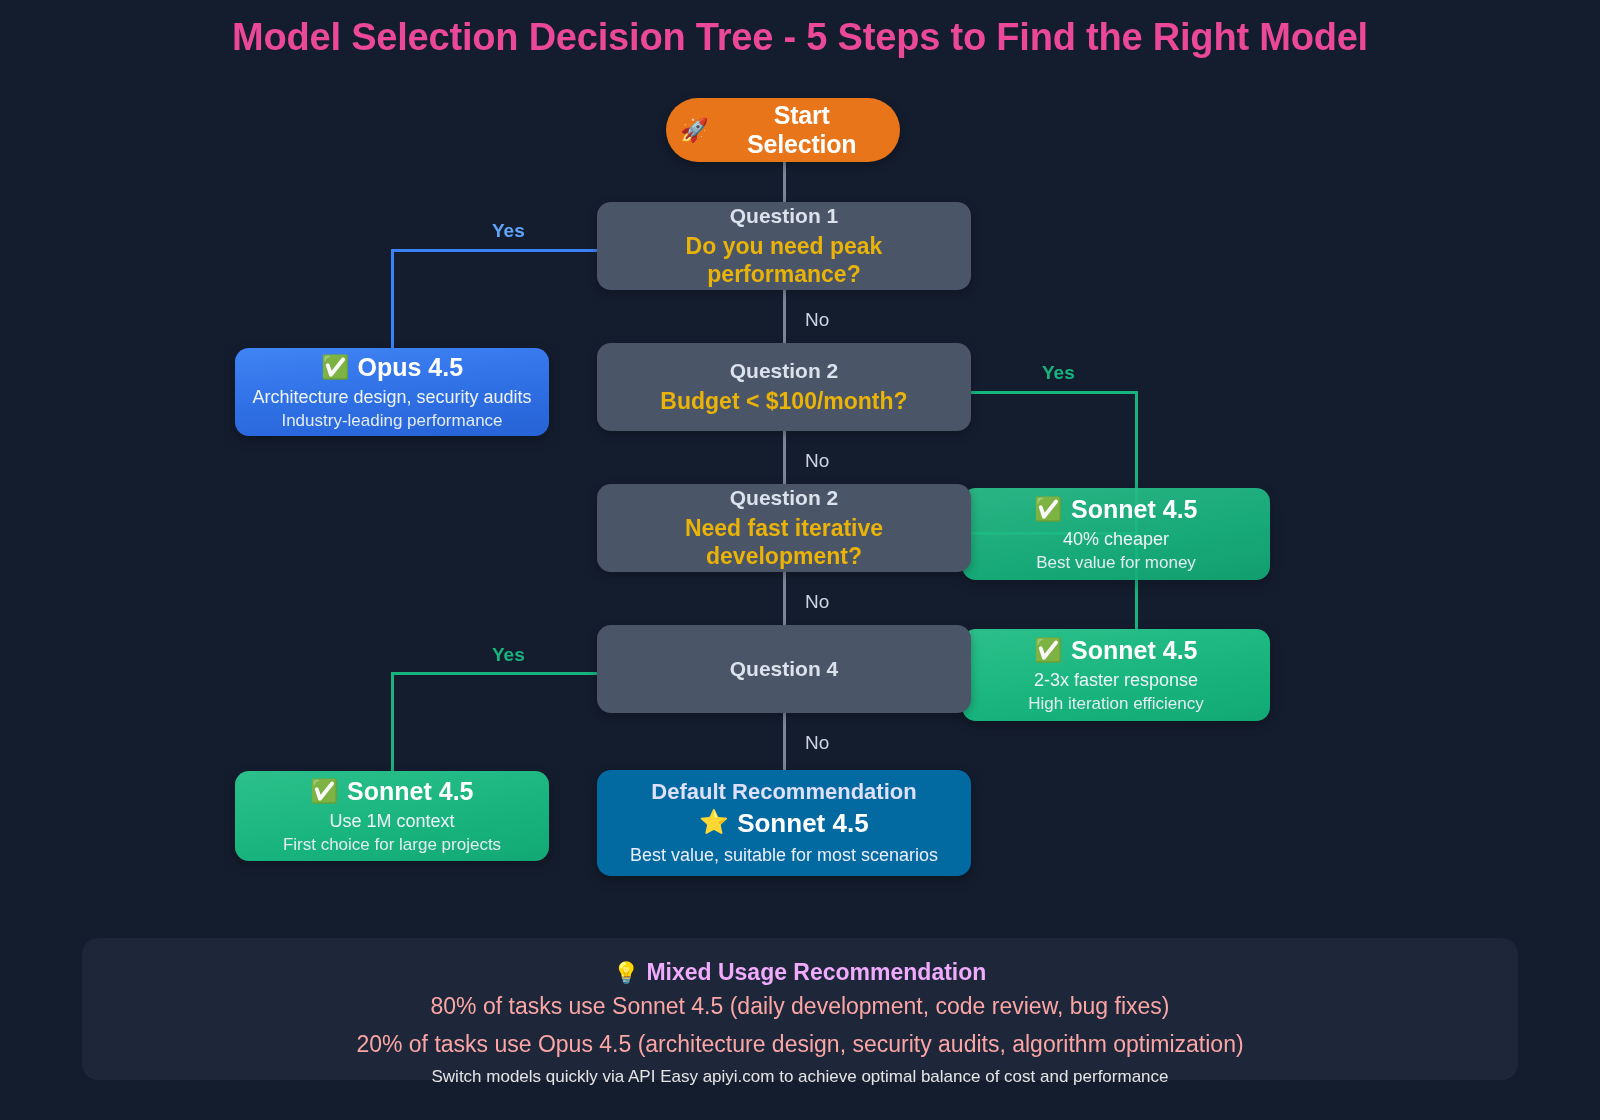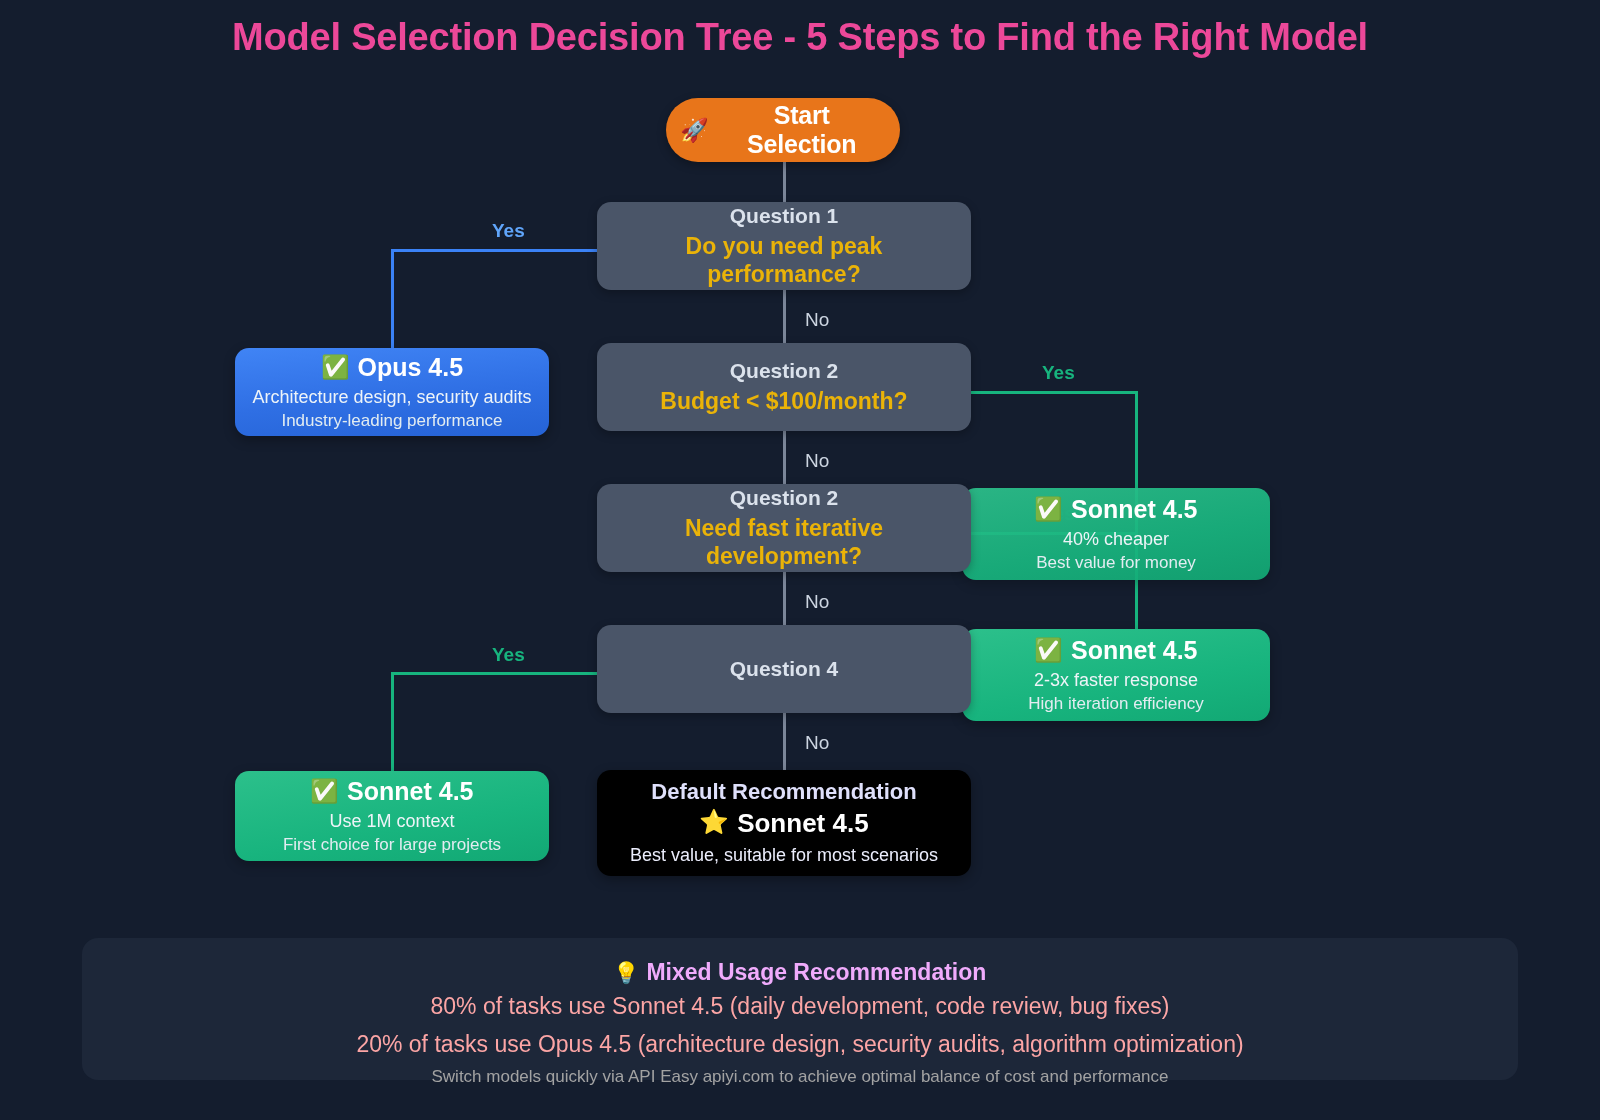--- a/index.html
+++ b/index.html
@@ -126,21 +126,21 @@
   }
   .res-green {
     background: linear-gradient(170deg, #2cc08b 0%, #18b47e 60%, #12a874 100%);
     box-shadow: 0 4px 12px rgba(0,0,0,0.28);
   }
   .res-green-translucent {
     background: linear-gradient(170deg, rgba(44,192,139,0.93) 0%, rgba(24,180,126,0.93) 60%, rgba(18,168,116,0.93) 100%);
     box-shadow: 0 4px 12px rgba(0,0,0,0.22);
   }
   .res-purple {
-    background: #000000;
+    background: #0369a1;
     box-shadow: 0 4px 12px rgba(0,0,0,0.30);
   }
   .node-purple .p-head {
     font-size: 22px;
     font-weight: bold;
     color: #dfe0fb;
     line-height: 1.25;
   }
   .node-purple .p-main {
     font-size: 26px;
@@ -184,21 +184,21 @@
     color: #f0abfc;
     line-height: 1.3;
   }
   .footer-line {
     font-size: 23px;
     color: #fca5a5;
     line-height: 1.64;
   }
   .footer-note {
     font-size: 17px;
-    color: #a3a3a3;
+    color: #e5e5e5;
     line-height: 1.6;
   }
 </style>
 </head>
 <body>
 
 <div class="title">Model Selection Decision Tree - 5 Steps to Find the Right Model</div>
 
 <div class="canvas">
 

